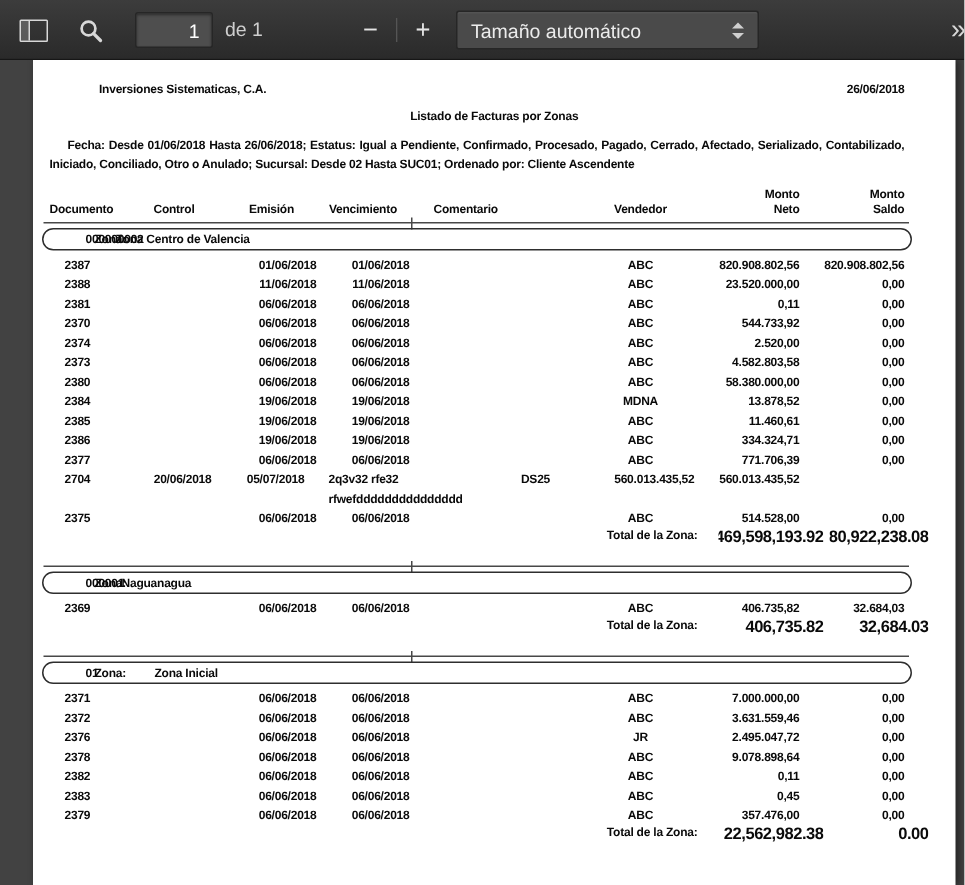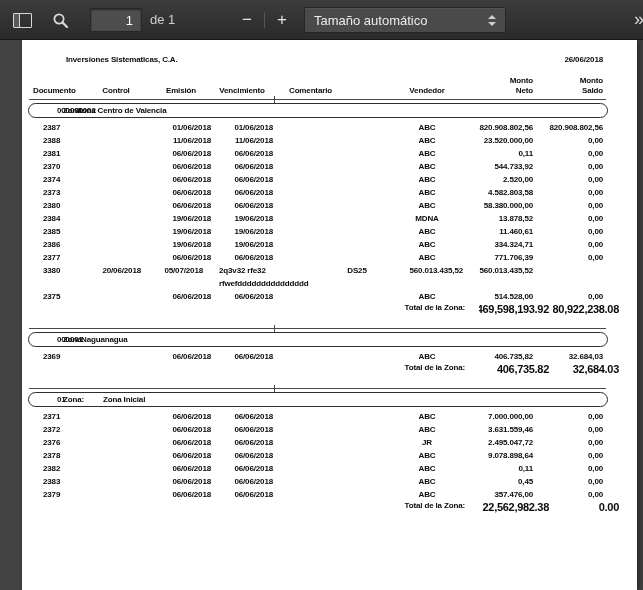--- a/index.html
+++ b/index.html
@@ -152,21 +152,23 @@
   </div>
 
   <div class="viewer">
     <div class="page">
 
       <div class="hline">
         <span>Inversiones Sistematicas, C.A.</span>
         <span>26/06/2018</span>
       </div>
 
-
+      <div class="doc-title">Listado de Facturas por Zonas</div>
+
+      <p class="filters">Fecha: Desde 01/06/2018 Hasta 26/06/2018; Estatus: Igual a Pendiente, Confirmado, Procesado, Pagado, Cerrado, Afectado, Serializado, Contabilizado, Iniciado, Conciliado, Otro o Anulado; Sucursal: Desde 02  Hasta SUC01; Ordenado por: Cliente Ascendente</p>
 
       <div class="thead">
         <span class="h-doc">Documento</span>
         <span class="h-ctrl">Control</span>
         <span class="h-emi">Emisión</span>
         <span class="h-ven">Vencimiento</span>
         <span class="h-com">Comentario</span>
         <span class="h-vnd">Vendedor</span>
         <span class="h-neto">
           <div>Monto</div>
@@ -302,21 +304,21 @@
     <span class="c-ctrl"></span>
     <span class="c-emi">06/06/2018</span>
     <span class="c-ven">06/06/2018</span>
     <span class="c-com"></span>
     <span class="c-vnd">ABC</span>
     <span class="c-neto">771.706,39</span>
     <span class="c-saldo">0,00</span>
   </div>
 
   <div class="trow">
-    <span class="c-doc">3380</span>
+    <span class="c-doc">2704</span>
     <span class="c-emi">20/06/2018</span>
     <span class="c-ven">05/07/2018</span>
     <span class="c-com">
                   <div>2q3v32 rfe32</div>
                   <div>rfwefddddddddddddddd</div>
                 </span>
     <span class="c-vnd">DS25</span>
     <span class="c-neto">560.013.435,52</span>
     <span class="c-saldo">560.013.435,52</span>
   </div>

